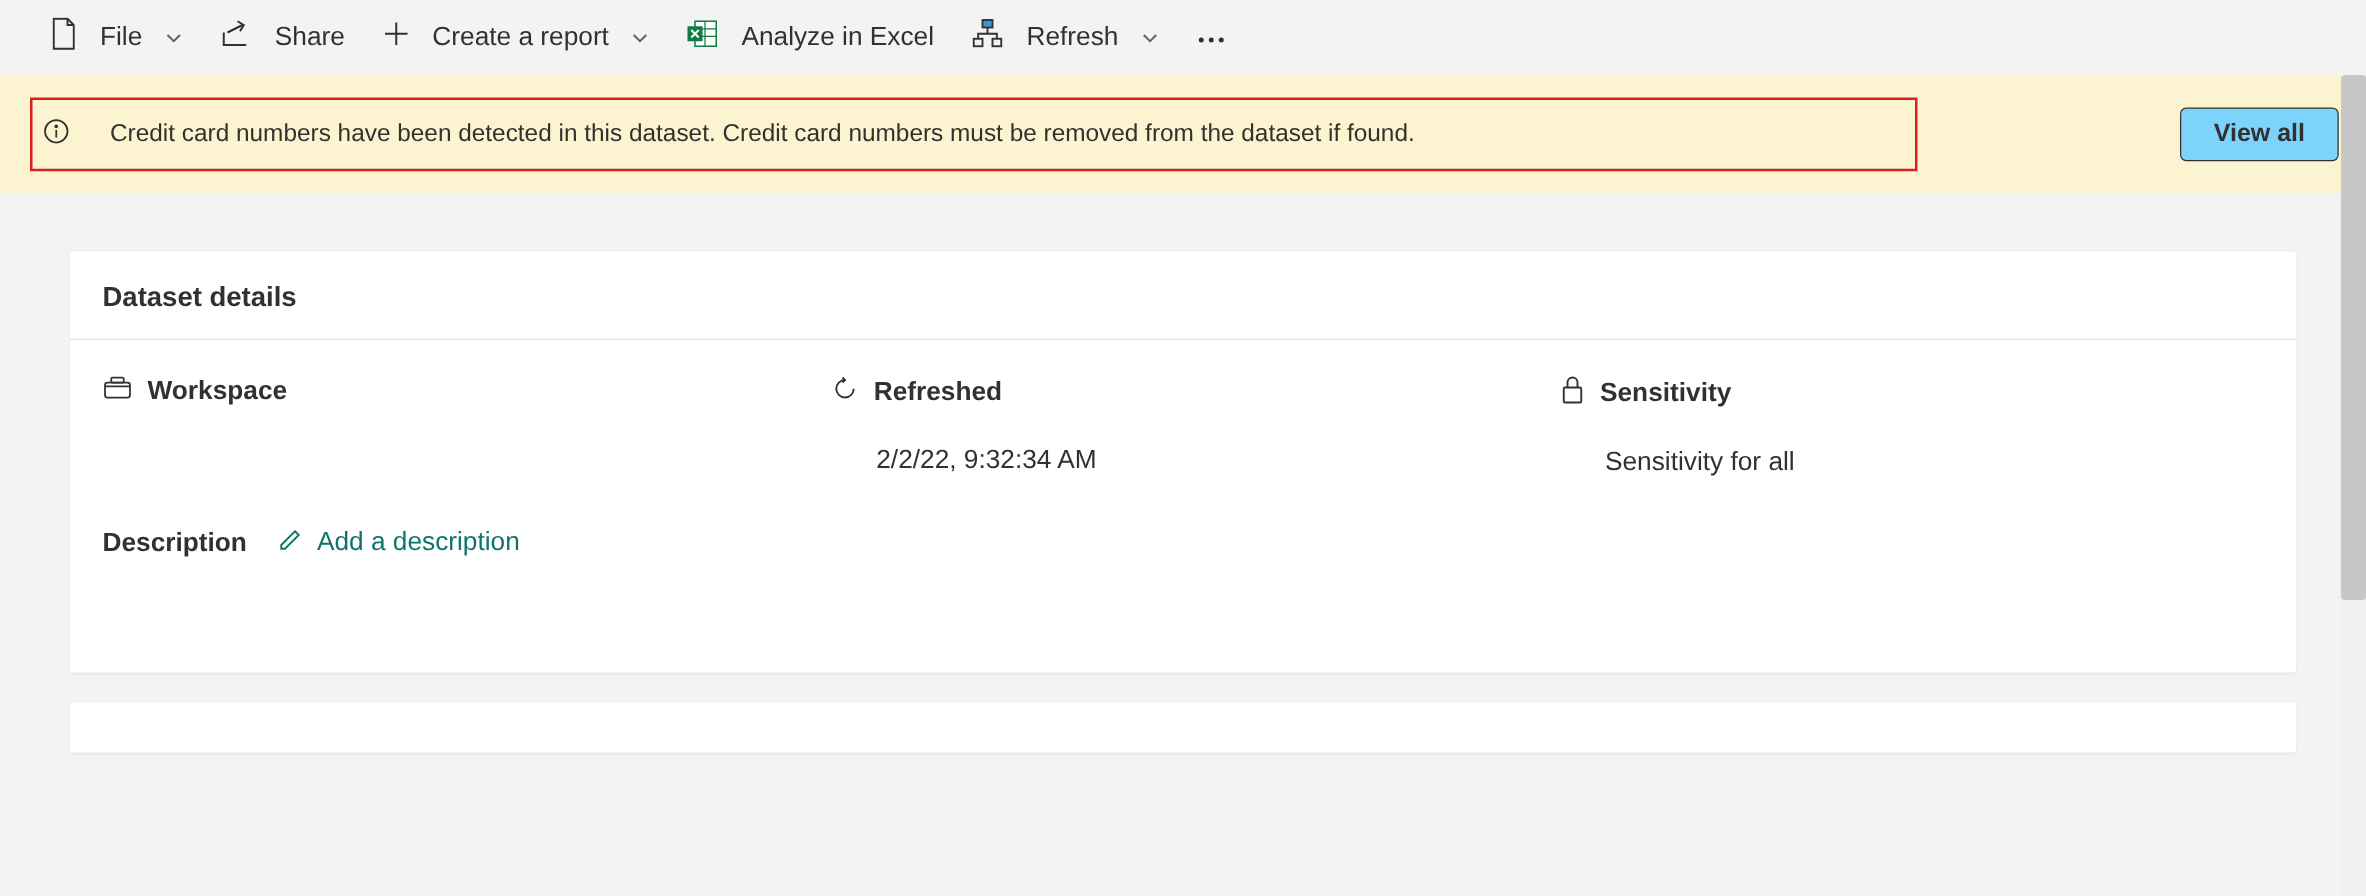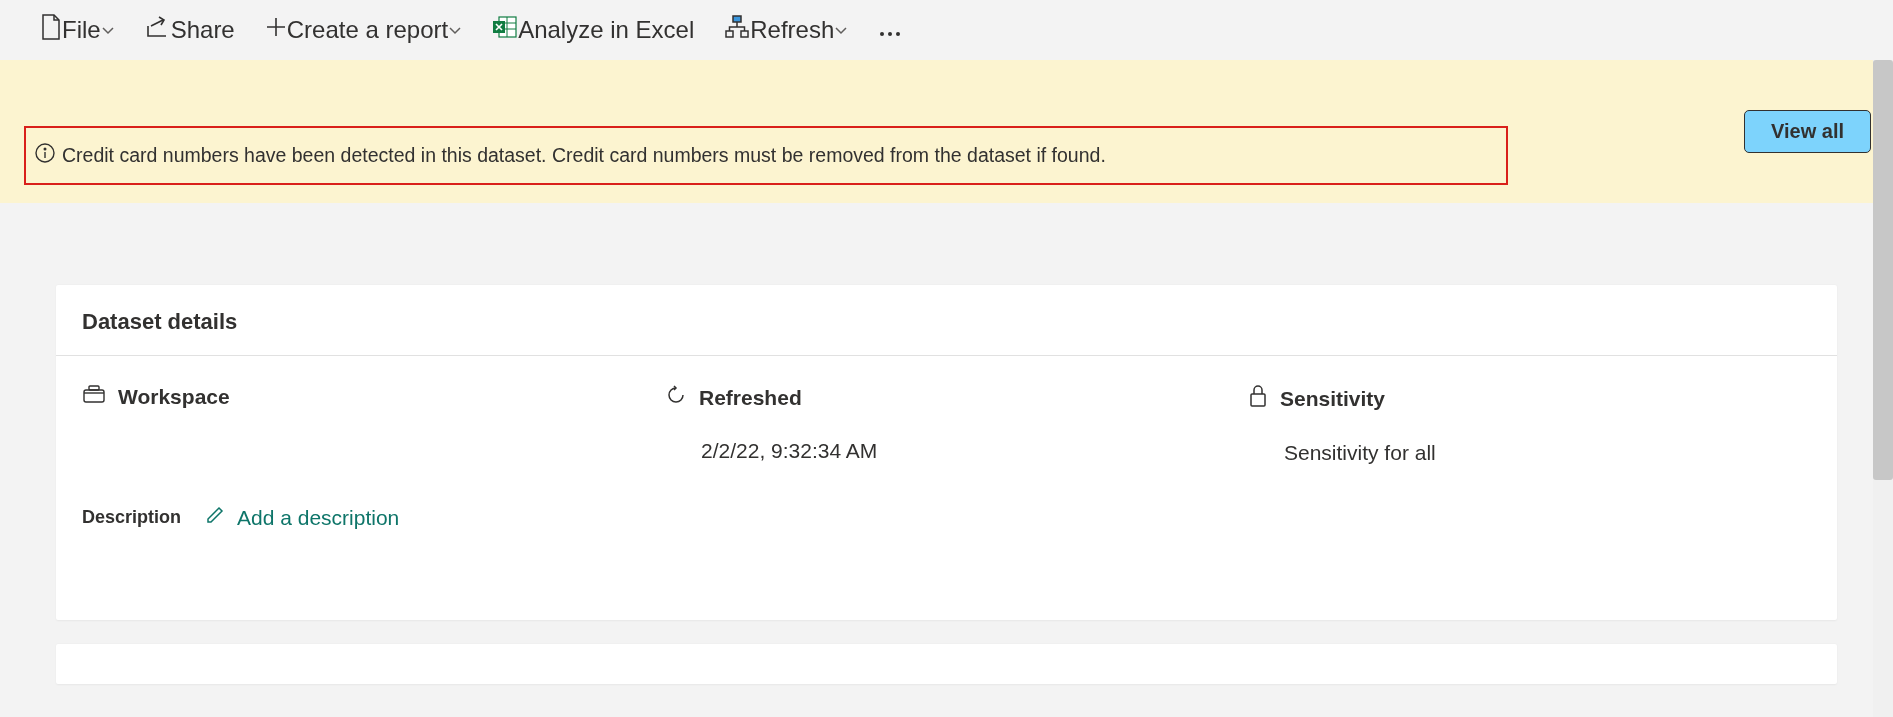--- a/index.html
+++ b/index.html
@@ -15,62 +15,60 @@
     display: flex;
     align-items: center;
     gap: 10px;
     padding: 8px 30px;
     background: #f3f3f3;
     height: 60px;
   }
   .tb-item {
     display: inline-flex;
     align-items: center;
-    gap: 0;
+    gap: 18px;
     padding: 6px 10px;
     cursor: pointer;
-    font-size: 24px;
+    font-size: 21px;
     color: #323130;
     border-radius: 4px;
   }
   .chevron {
     width: 14px; height: 14px;
     display: inline-flex; align-items:center; justify-content:center;
   }
   .banner {
     background: #fcf4d0;
     display: flex;
     align-items: center;
     justify-content: space-between;
     padding: 18px 22px 18px 36px;
     position: relative;
   }
   .banner-left {
     display: flex;
     align-items: center;
-    gap: 6px;
+    gap: 32px;
     border: 2px solid #d9201a;
     padding: 14px 400px 14px 8px;
     margin-left: -12px;
-    margin-top: 48px;
   }
   .banner-msg { font-size: 19.5px; color: #323130; }
   .view-all-btn {
     background: #7dd3fc;
     border: 1.5px solid #323130;
     border-radius: 5px;
     padding: 9px 26px;
     font-size: 20px;
     font-weight: 600;
     cursor: pointer;
     color: #323130;
   }
   .page-body {
     padding: 46px 56px 16px 56px;
-    margin-top: 36px;
   }
   .card {
     background: #fff;
     border-radius: 2px;
     padding: 0;
     margin-bottom: 24px;
     box-shadow: 0 0.5px 2px rgba(0,0,0,0.05);
   }
   .card-title {
     font-size: 22px;
@@ -104,26 +102,26 @@
     color: #323130;
     padding-left: 36px;
   }
   .desc-row {
     margin-top: 40px;
     display: flex;
     align-items: center;
     gap: 24px;
   }
   .desc-label {
-    font-size: 18px;
+    font-size: 21px;
     font-weight: 700;
   }
   .add-desc {
     display: inline-flex;
-    align-items: center;
+    align-items: flex-start;
     gap: 12px;
     color: #0e7569;
     font-size: 21px;
     cursor: pointer;
   }
   .next-card {
     background:#fff;
     height:40px;
   }
   .scrollbar-right {

